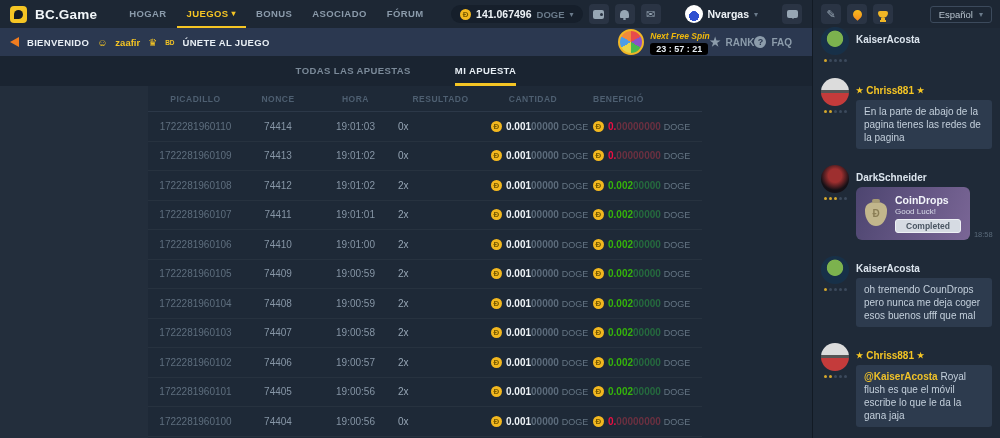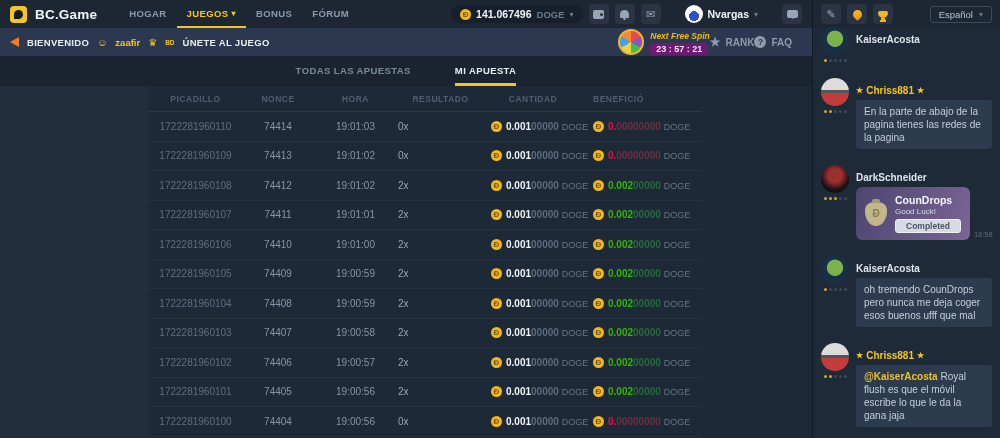--- a/index.html
+++ b/index.html
@@ -39,21 +39,21 @@
   .welcome { height:28px; background:#2b3850; display:flex; align-items:center; padding:0 10px; gap:8px; flex:0 0 28px; font-size:9.5px; }
   .mega { width:0; height:0; border-top:5px solid transparent; border-bottom:5px solid transparent; border-right:9px solid #f07c1f; }
   .w-bold { font-weight:bold; color:#e8eef4; letter-spacing:.3px; }
   .w-user { font-weight:bold; color:#f5c524; }
   .w-emoji { color:#f5c524; font-size:10px; }
   .w-badge { color:#f5c524; font-size:6.5px; font-weight:bold; }
   .welcome-right { margin-left:auto; display:flex; align-items:center; padding-right:10px; }
   .spin-widget { display:flex; align-items:center; gap:6px; cursor:pointer; }
   .wheel { width:26px; height:26px; border-radius:50%; border:2px solid #f0b626; background:conic-gradient(#e84b4b 0 60deg,#8a53c9 60deg 120deg,#49b84f 120deg 180deg,#e8d44b 180deg 240deg,#4b9de8 240deg 300deg,#f08a3c 300deg 360deg); }
   .spin-label { color:#f0b90b; font-style:italic; font-weight:bold; font-size:8.5px; }
-  .timer { background:#701a75; border-radius:3px; padding:1px 6px; font-size:9px; font-weight:bold; color:#e6edf3; margin-top:2px; display:inline-block; }
+  .timer { background:#000000; border-radius:3px; padding:1px 6px; font-size:9px; font-weight:bold; color:#e6edf3; margin-top:2px; display:inline-block; }
   .bar-link { display:flex; align-items:center; gap:5px; color:#8c9cab; font-weight:bold; font-size:10px; cursor:pointer; }
   .star-ic { color:#8c9cab; font-size:12px; }
   .q-ic { width:12px; height:12px; border-radius:50%; background:#8c9cab; color:#2b3850; font-size:9px; font-weight:bold; display:flex; align-items:center; justify-content:center; }
 
   
   .content { flex:1; display:flex; flex-direction:column; min-height:0; }
   .tabs-row { height:30px; background:#1a2431; display:flex; justify-content:center; align-items:flex-end; gap:44px; flex:0 0 30px; }
   .tab { font-size:9.5px; font-weight:bold; letter-spacing:.4px; color:#7b8a99; padding-bottom:7px; border-bottom:3px solid transparent; cursor:pointer; }
   .tab.active { color:#e6edf3; border-bottom-color:#f5c524; }
   .body-row { flex:1; display:flex; min-height:0; }
@@ -129,20 +129,24 @@
   <span class="nav-item active">
     <span class="nav-label">JUEGOS</span>
     <span class="caret">▾</span>
   </span>
 
   <span class="nav-item">
     <span class="nav-label">BONUS</span>
 
   </span>
 
+  <span class="nav-item">
+    <span class="nav-label">ASOCIADO</span>
+
+  </span>
 
   <span class="nav-item">
     <span class="nav-label">FÓRUM</span>
 
   </span>
 </div>
       <div class="nav-right">
         <div class="balance-pill">
           <span class="coin">Đ</span>
           <span class="balance-amount">141.067496</span>
@@ -455,21 +459,21 @@
               <span class="dot"></span>
             </div>
     </div>
     <div class="msg-col">
       <div class="chat-username">DarkSchneider</div>
       <div>
   <div class="bubble-row">
     <div class="drop-card">
       <span class="bag">Đ</span>
       <span>
-        <div class="card-title">CounDrops</div>
+        <div class="card-title">CoinDrops</div>
         <div class="card-sub">Good Luck!</div>
         <span class="card-btn">Completed</span>
       </span>
     </div>
     <span class="msg-time">18:58</span>
   </div>
 </div>
     </div>
   </div>
 

